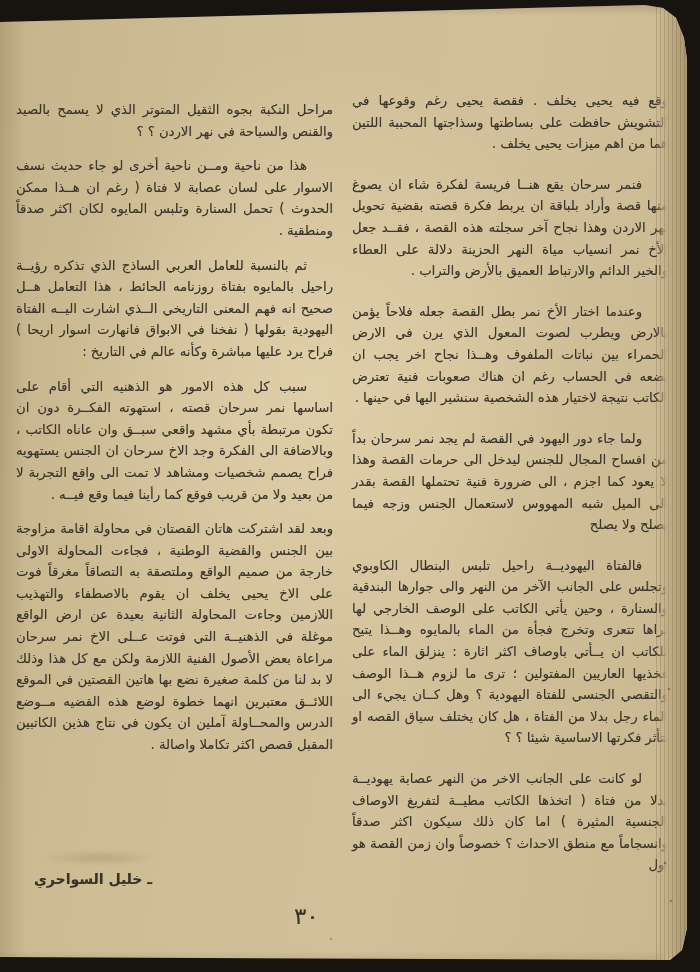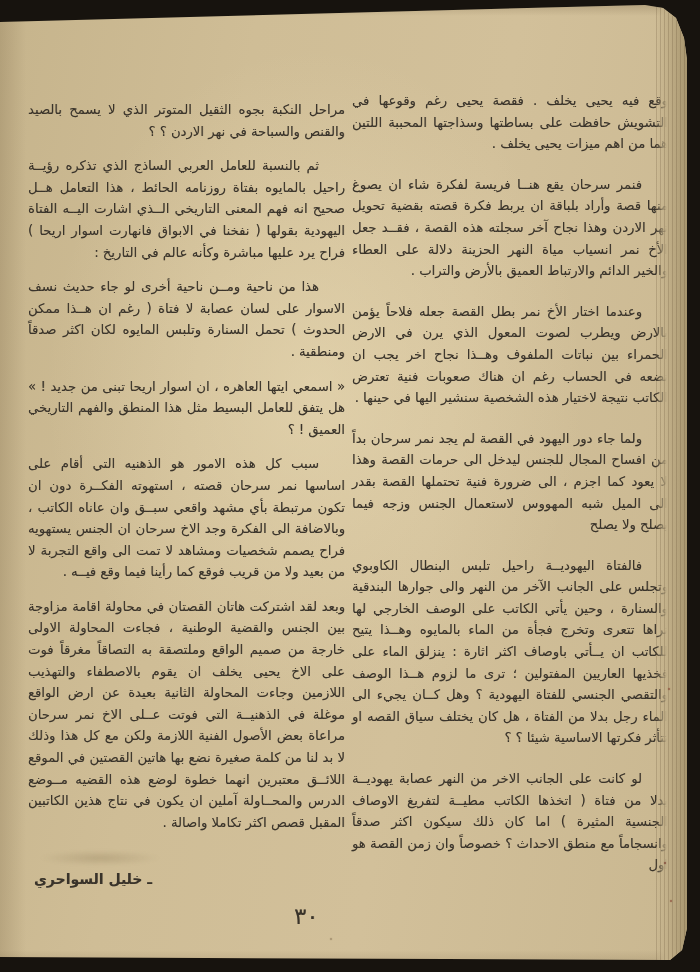--- a/index.html
+++ b/index.html
@@ -46,21 +46,21 @@
     direction: rtl;
     text-align: justify;
     color: #3a342b;
     font-size: 13.2px;
     line-height: 21.6px;
     text-shadow: 0.3px 0.3px 0.5px rgba(58,50,40,0.35);
   }
   .col p { margin: 0 0 19px 0; text-indent: 26px; }
   .col p.flush { text-indent: 0; }
   .col-right { left: 352px; top: 90px; width: 316px; }
-  .col-left  { left: 28px;  top: 99px; width: 317px; }
+  .col-left  { left: 16px;  top: 99px; width: 317px; }
   .col-left p { margin-bottom: 13px; }
   .signature {
     position: absolute; left: 34px; top: 871px;
     direction: rtl; white-space: nowrap;
     color: #39332a; font-size: 14px; font-weight: 700;
     text-shadow: 0.3px 0.3px 0.5px rgba(58,50,40,0.4);
   }
   .page-number {
     position: absolute; left: 294px; top: 903px;
     color: #39332a; font-size: 23px; font-weight: 400;
@@ -76,23 +76,22 @@
     <p class="flush">وقع فيه يحيى يخلف . فقصة يحيى رغم وقوعها في التشويش حافظت على بساطتها وسذاجتها المحببة اللتين هما من اهم ميزات يحيى يخلف .</p>
     <p>فنمر سرحان يقع هنــا فريسة لفكرة شاء ان يصوغ منها قصة وأراد بلباقة ان يربط فكرة قصته بقضية تحويل نهر الاردن وهذا نجاح آخر سجلته هذه القصة ، فقــد جعل الأخ نمر انسياب مياة النهر الحزينة دلالة على العطاء والخير الدائم والارتباط العميق بالأرض والتراب .</p>
     <p>وعندما اختار الأخ نمر بطل القصة جعله فلاحاً يؤمن بالارض ويطرب لصوت المعول الذي يرن في الارض الحمراء بين نباتات الملفوف وهــذا نجاح اخر يجب ان نضعه في الحساب رغم ان هناك صعوبات فنية تعترض الكاتب نتيجة لاختيار هذه الشخصية سنشير اليها في حينها .</p>
     <p>ولما جاء دور اليهود في القصة لم يجد نمر سرحان بداً من افساح المجال للجنس ليدخل الى حرمات القصة وهذا لا يعود كما اجزم ، الى ضرورة فنية تحتملها القصة بقدر الى الميل شبه المهووس لاستعمال الجنس وزجه فيما يصلح ولا يصلح</p>
     <p>فالفتاة اليهوديــة راحيل تلبس البنطال الكاوبوي وتجلس على الجانب الآخر من النهر والى جوارها البندقية والسنارة ، وحين يأتي الكاتب على الوصف الخارجي لها نراها تتعرى وتخرج فجأة من الماء بالمايوه وهــذا يتيح للكاتب ان يــأتي باوصاف اكثر اثارة : ينزلق الماء على فخذيها العاريين المفتولين ؛ ترى ما لزوم هــذا الوصف والتقصي الجنسي للفتاة اليهودية ؟ وهل كــان يجيء الى الماء رجل بدلا من الفتاة ، هل كان يختلف سياق القصه او تتأثر فكرتها الاساسية شيئا ؟ ؟</p>
     <p>لو كانت على الجانب الاخر من النهر عصابة يهوديــة بدلا من فتاة ( اتخذها الكاتب مطيــة لتفريغ الاوصاف الجنسية المثيرة ) اما كان ذلك سيكون اكثر صدقاً وانسجاماً مع منطق الاحداث ؟ خصوصاً وان زمن القصة هو اول</p>
   </div>
 
   <div class="col col-left">
     <p class="flush">مراحل النكبة بجوه الثقيل المتوتر الذي لا يسمح بالصيد والقنص والسباحة في نهر الاردن ؟ ؟</p>
+    <p>هذا من ناحية ومــن ناحية أخرى لو جاء حديث نسف الاسوار على لسان عصابة لا فتاة ( رغم ان هــذا ممكن الحدوث ) تحمل السنارة وتلبس المايوه لكان اكثر صدقاً ومنطقية .</p>
     <p>ثم بالنسبة للعامل العربي الساذج الذي تذكره رؤيــة راحيل بالمايوه بفتاة روزنامه الحائط ، هذا التعامل هــل صحيح انه فهم المعنى التاريخي الــذي اشارت اليــه الفتاة اليهودية بقولها ( نفخنا في الابواق فانهارت اسوار اريحا ) فراح يرد عليها مباشرة وكأنه عالم في التاريخ :</p>
-    <p>هذا من ناحية ومــن ناحية أخرى لو جاء حديث نسف الاسوار على لسان عصابة لا فتاة ( رغم ان هــذا ممكن الحدوث ) تحمل السنارة وتلبس المايوه لكان اكثر صدقاً ومنطقية .</p>
-    <p class="flush">« اسمعي ايتها العاهره ، ان اسوار اريحا تبنى من جديد ! » هل يتفق للعامل البسيط مثل هذا المنطق والفهم التاريخي العميق ! ؟</p>
     <p>سبب كل هذه الامور هو الذهنيه التي أقام على اساسها نمر سرحان قصته ، استهوته الفكــرة دون ان تكون مرتبطة بأي مشهد واقعي سبــق وان عاناه الكاتب ، وبالاضافة الى الفكرة وجد الاخ سرحان ان الجنس يستهويه فراح يصمم شخصيات ومشاهد لا تمت الى واقع التجربة لا من بعيد ولا من قريب فوقع كما رأينا فيما وقع فيــه .</p>
     <p class="flush">وبعد لقد اشتركت هاتان القصتان في محاولة اقامة مزاوجة بين الجنس والقضية الوطنية ، فجاءت المحاولة الاولى خارجة من صميم الواقع وملتصقة به التصاقاً مغرقاً فوت على الاخ يحيى يخلف ان يقوم بالاصطفاء والتهذيب اللازمين وجاءت المحاولة الثانية بعيدة عن ارض الواقع موغلة في الذهنيــة التي فوتت عــلى الاخ نمر سرحان مراعاة بعض الأصول الفنية اللازمة ولكن مع كل هذا وذلك لا بد لنا من كلمة صغيرة نضع بها هاتين القصتين في الموقع اللائــق معتبرين انهما خطوة لوضع هذه القضيه مــوضع الدرس والمحــاولة آملين ان يكون في نتاج هذين الكاتبين المقبل قصص اكثر تكاملا واصالة .</p>
   </div>
 
   <div class="smudge"></div>
   <div class="signature">ـ خليل السواحري</div>
   <div class="page-number">٣٠</div>
 
   <div class="page-edge"></div>
   <div class="specks"></div>

